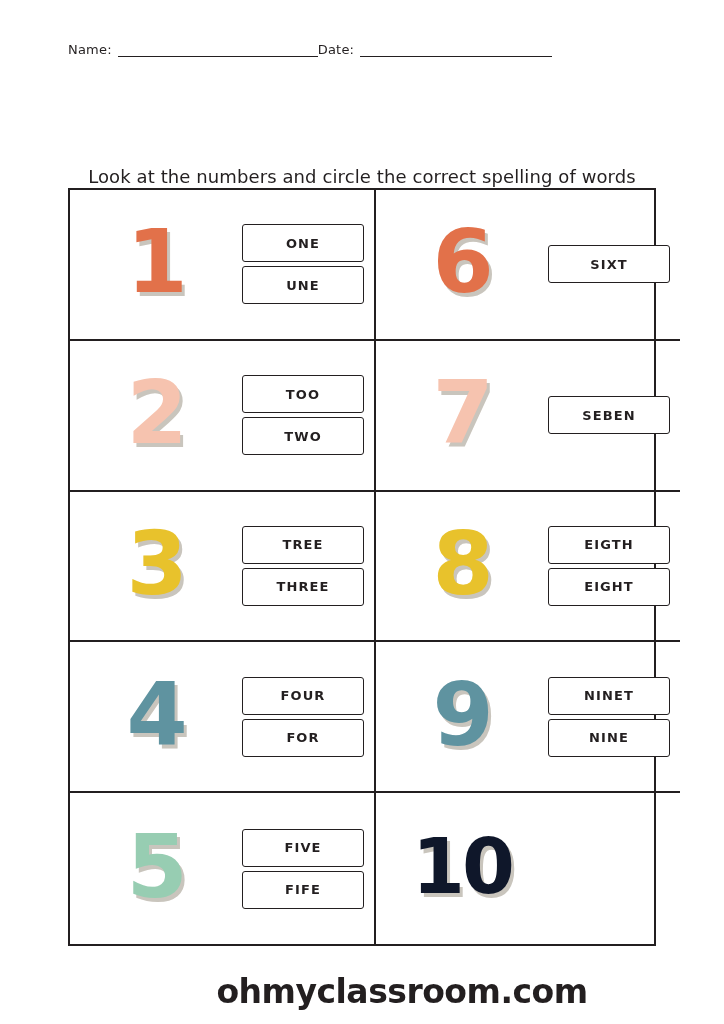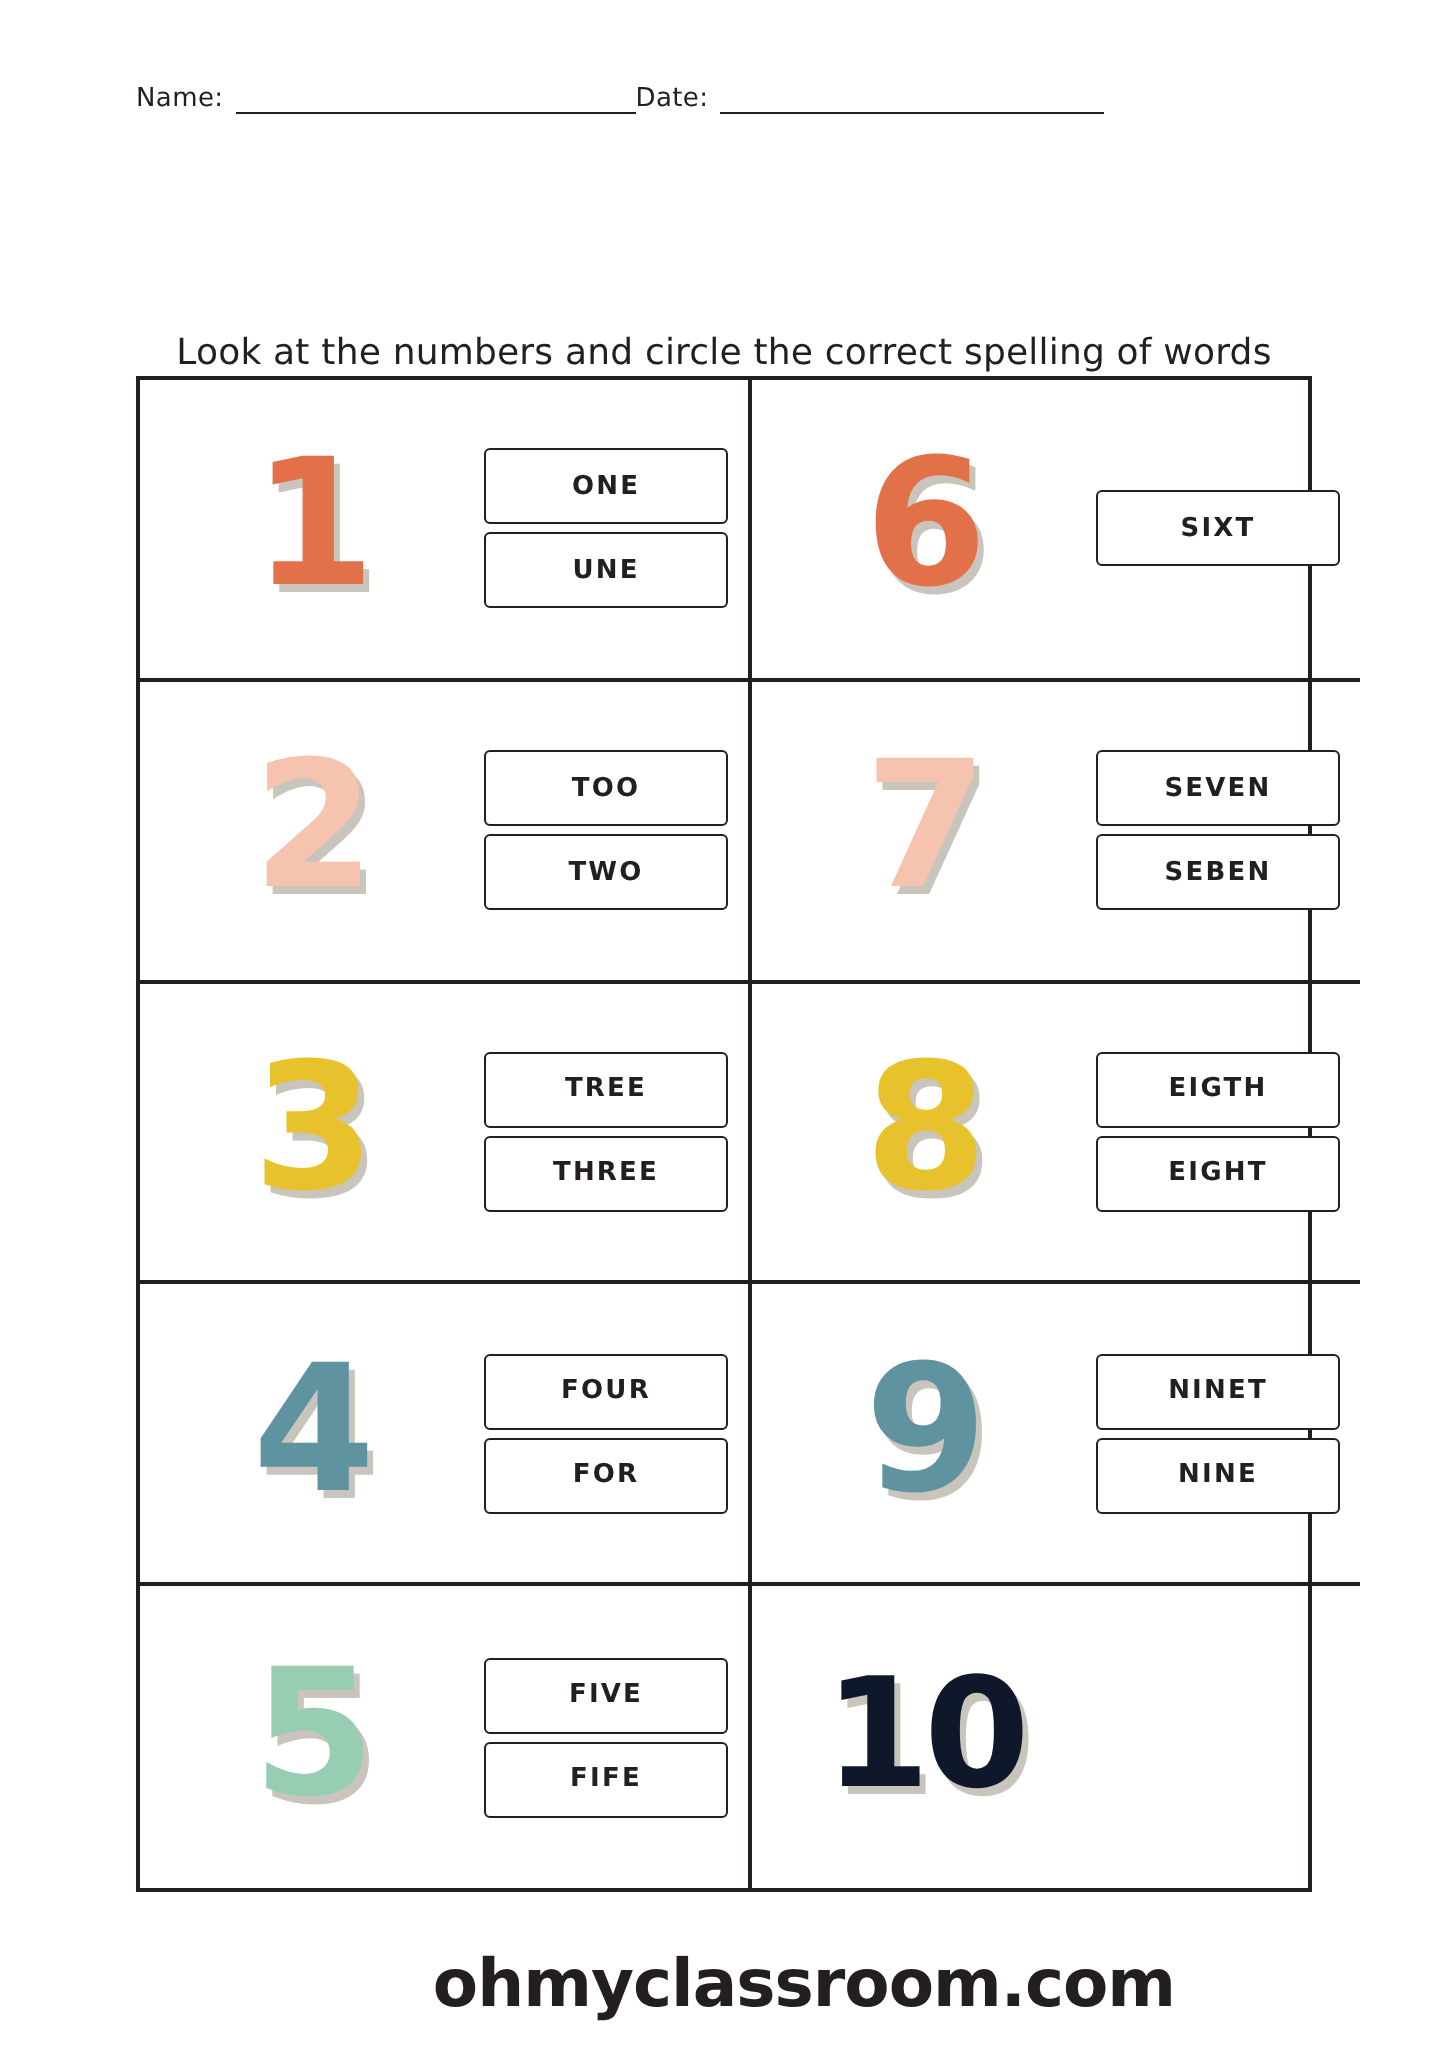--- a/index.html
+++ b/index.html
@@ -184,21 +184,20 @@
       <div class="numeral" style="color: rgb(246, 195, 175); text-shadow: rgb(201, 197, 189) 3px 4px 0px;">2</div>
       <div class="options">
         <div class="opt">TOO</div>
         <div class="opt">TWO</div>
       </div>
     </div>
 
     <div class="cell">
       <div class="numeral" style="color: rgb(246, 195, 175); text-shadow: rgb(201, 197, 189) 3px 4px 0px;">7</div>
       <div class="options">
-        <div class="opt">SEVEN</div>
         <div class="opt">SEBEN</div>
       </div>
     </div>
 
     <div class="cell">
       <div class="numeral" style="color: rgb(232, 194, 44); text-shadow: rgb(201, 197, 189) 3px 4px 0px;">3</div>
       <div class="options">
         <div class="opt">TREE</div>
         <div class="opt">THREE</div>
       </div>

